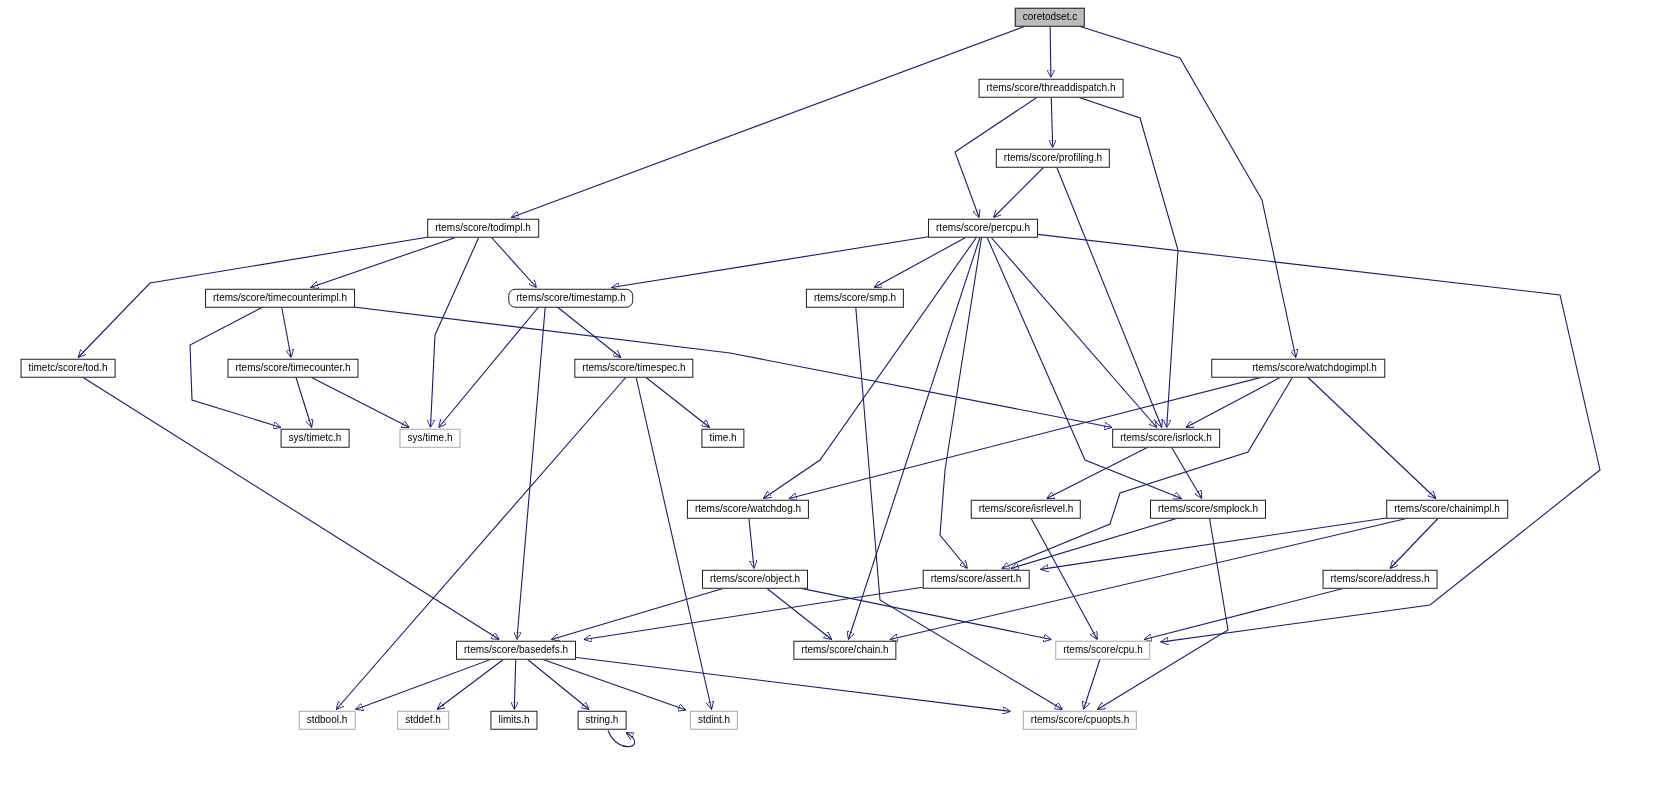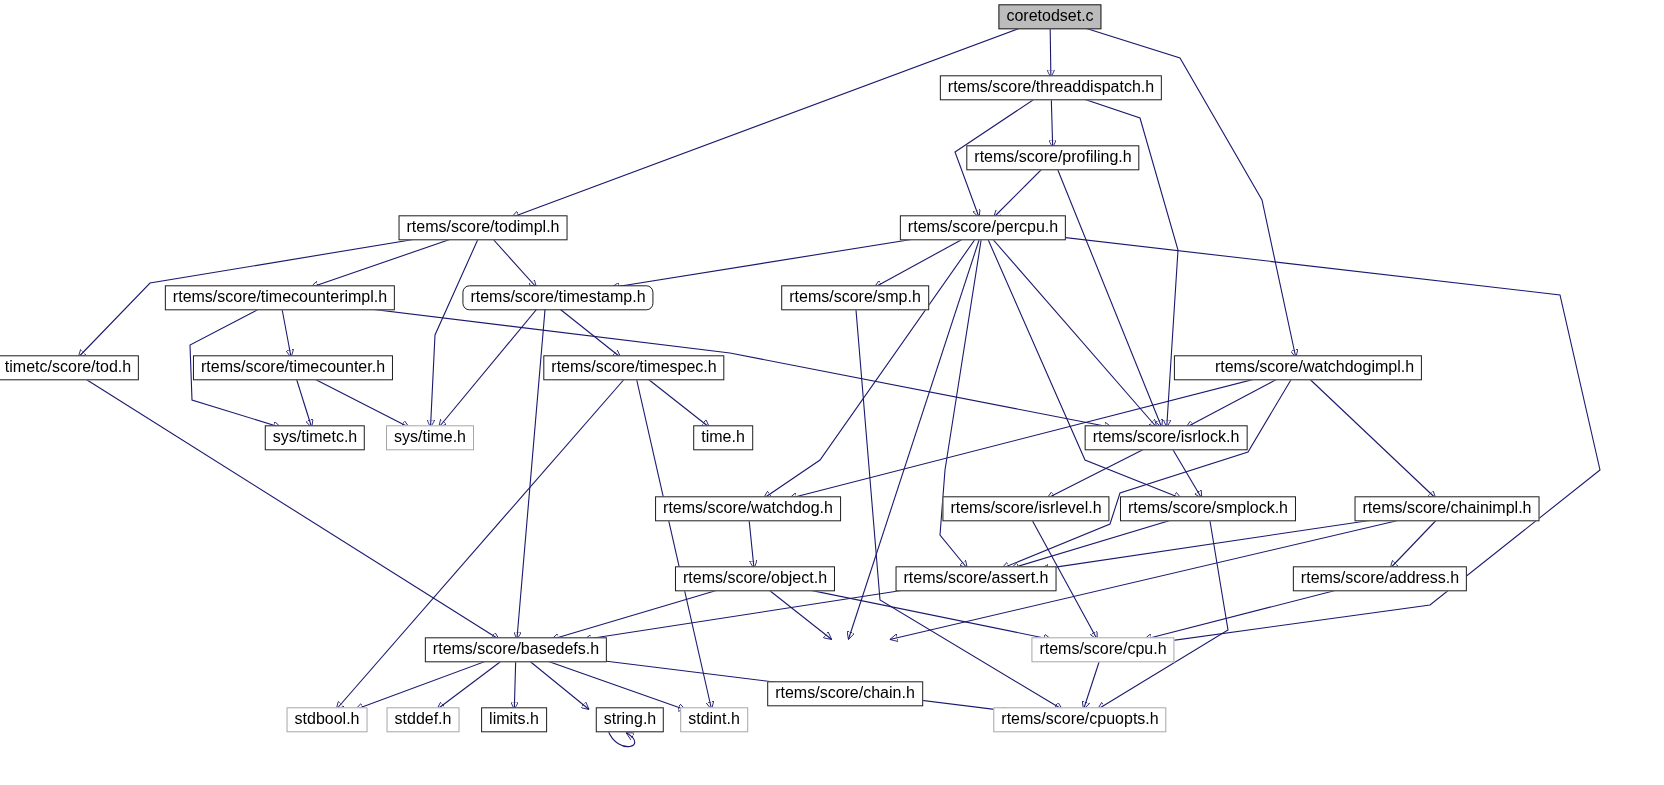--- a/index.html
+++ b/index.html
@@ -2,21 +2,21 @@
 <html><head>
 <meta charset="utf-8">
 <style>
   html,body{margin:0;padding:0;background:#ffffff;}
   #graph{position:relative;width:1664px;height:785px;overflow:hidden;
          font-family:"Liberation Sans","DejaVu Sans",sans-serif;}
   #edges{position:absolute;left:0;top:0;z-index:0;}
   #edges path{fill:none;stroke:#1a196e;stroke-width:1.1;marker-end:url(#arrow);}
   .node{position:absolute;transform:translate(-50%,-50%);z-index:1;
         background:#ffffff;border:1px solid #1c1c1c;padding:2px 7px 3px 7px;
-        font-size:16px;line-height:1.15;color:#000;white-space:nowrap;}
+        font-size:10px;line-height:1.15;color:#000;white-space:nowrap;}
   .node.root{background:#bcbcbc;}
   .node.external{border-color:#a6a6a6;}
 </style>
 </head>
 <body>
 
 <div id="graph">
   <svg id="edges" width="1664" height="785">
     <defs>
       <marker id="arrow" viewBox="0 0 10 10" refX="10" refY="5" markerWidth="7" markerHeight="7" orient="auto">
@@ -83,39 +83,39 @@
       <path d="M 516 650 L 1010.5 711.4"></path>
       <path d="M 608 730.5 C 618 756.5 650 746.5 626 732.5"></path>
     </svg>
 
 <div class="node root" style="left: 1050px; top: 17px;"><span>coretodset.c</span></div>
     <div class="node file" style="left: 1051px; top: 88px;"><span>rtems/score/threaddispatch.h</span></div>
     <div class="node file" style="left: 1053px; top: 158px;"><span>rtems/score/profiling.h</span></div>
     <div class="node file" style="left: 483px; top: 228px;"><span>rtems/score/todimpl.h</span></div>
     <div class="node file" style="left: 983px; top: 228px;"><span>rtems/score/percpu.h</span></div>
     <div class="node file" style="left: 280px; top: 298px;"><span>rtems/score/timecounterimpl.h</span></div>
-    <div class="node file" style="left: 558px; top: 298px; border-radius: 7px;"><span>rtems/score/timestamp.h</span></div>
+    <div class="node file" style="left: 571px; top: 298px; border-radius: 7px;"><span>rtems/score/timestamp.h</span></div>
     <div class="node file" style="left: 855px; top: 298px;"><span>rtems/score/smp.h</span></div>
     <div class="node file" style="left: 68px; top: 368px;"><span>timetc/score/tod.h</span></div>
     <div class="node file" style="left: 293px; top: 368px;"><span>rtems/score/timecounter.h</span></div>
     <div class="node file" style="left: 634px; top: 368px;"><span>rtems/score/timespec.h</span></div>
     <div class="node file" style="left: 1298px; top: 368px; padding-left: 40px;"><span>rtems/score/watchdogimpl.h</span></div>
     <div class="node file" style="left: 315px; top: 438px;"><span>sys/timetc.h</span></div>
     <div class="node external" style="left: 430px; top: 438px; text-align: right;"><span>sys/time.h</span></div>
     <div class="node file" style="left: 723px; top: 438px;"><span>time.h</span></div>
     <div class="node file" style="left: 1166px; top: 438px;"><span>rtems/score/isrlock.h</span></div>
     <div class="node file" style="left: 748px; top: 509px;"><span>rtems/score/watchdog.h</span></div>
     <div class="node file" style="left: 1026px; top: 509px;"><span>rtems/score/isrlevel.h</span></div>
     <div class="node file" style="left: 1208px; top: 509px;"><span>rtems/score/smplock.h</span></div>
     <div class="node file" style="left: 1447px; top: 509px;"><span>rtems/score/chainimpl.h</span></div>
     <div class="node file" style="left: 755px; top: 579px;"><span>rtems/score/object.h</span></div>
     <div class="node file" style="left: 976px; top: 579px;"><span>rtems/score/assert.h</span></div>
     <div class="node file" style="left: 1380px; top: 579px;"><span>rtems/score/address.h</span></div>
     <div class="node file" style="left: 516px; top: 650px;"><span>rtems/score/basedefs.h</span></div>
-    <div class="node file" style="left: 845px; top: 650px; margin-top: 44px;"><span>rtems/score/chain.h</span></div>
+    <div class="node file" style="left: 845px; top: 650px;"><span>rtems/score/chain.h</span></div>
     <div class="node external" style="left: 1103px; top: 650px;"><span>rtems/score/cpu.h</span></div>
     <div class="node external" style="left: 327px; top: 720px;"><span>stdbool.h</span></div>
     <div class="node external" style="left: 423px; top: 720px;"><span>stddef.h</span></div>
     <div class="node file" style="left: 514px; top: 720px;"><span>limits.h</span></div>
-    <div class="node file" style="left: 602px; top: 720px; margin-left: 28px;"><span>string.h</span></div>
+    <div class="node file" style="left: 602px; top: 720px;"><span>string.h</span></div>
     <div class="node external" style="left: 714px; top: 720px;"><span>stdint.h</span></div>
     <div class="node external" style="left: 1080px; top: 720px;"><span>rtems/score/cpuopts.h</span></div>
   </div>
 
 </body></html>

